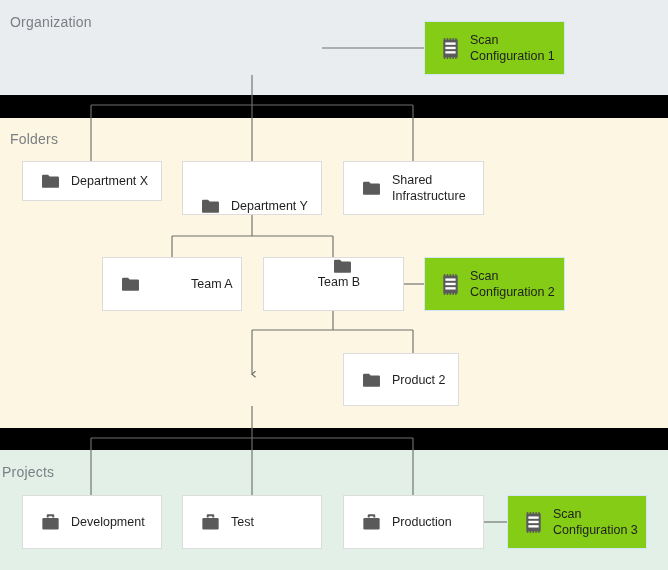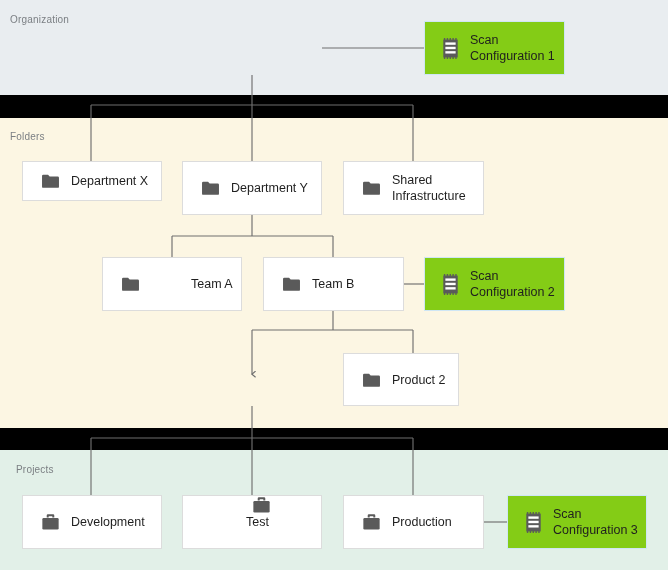--- a/index.html
+++ b/index.html
@@ -6,21 +6,21 @@
   #stage{
     position:relative;width:668px;height:570px;background:#000;
     font-family:"Liberation Sans", sans-serif;overflow:hidden;
   }
   .band{position:absolute;left:0;width:668px;}
   #band-org{top:0;height:95px;background:#e9edf0;}
   #band-folders{top:118px;height:310px;background:#fcf6e3;}
   #band-projects{top:450px;height:120px;background:#e2f0e8;}
 
   .band-label{
-    position:absolute;font-size:10px;color:#7b7f83;letter-spacing:.2px;
+    position:absolute;font-size:14px;color:#7b7f83;letter-spacing:.2px;
     white-space:nowrap;
     text-align:center;
   }
 
   svg#wires{position:absolute;left:0;top:0;width:668px;height:570px;}
 
   .node{
     position:absolute;box-sizing:border-box;display:flex;align-items:center;
     border:1px solid #dcdcdc;background:#ffffff;
   }
@@ -37,21 +37,21 @@
 <body>
 
 <div id="stage">
 
   <div class="band" id="band-org"></div>
   <div class="band" id="band-folders"></div>
   <div class="band" id="band-projects"></div>
 
   <div class="band-label" style="left:10px;top:14px;">Organization</div>
   <div class="band-label" style="left:10px;top:131px;">Folders</div>
-  <div class="band-label" style="left:16px;top:464px;">Projects</div>
+  <div class="band-label" style="left:2px;top:464px;">Projects</div>
 
   <svg id="wires">
     <defs>
       <marker id="ah" markerWidth="9" markerHeight="9" refX="3.2" refY="4.2" orient="auto" markerUnits="userSpaceOnUse">
         <path d="M0.3,0.6 L3.4,4.3 L6.5,0.6" fill="none" stroke="#6f6f6f" stroke-width="1.15"></path>
       </marker>
     </defs>
     <g fill="none" stroke="#6f6f6f" stroke-width="1.15">
       <path d="M322,48 L424,48"></path>
       <path d="M252,75 L252,105"></path>
@@ -110,21 +110,21 @@
 
   <div class="node" style="left:22px;top:161px;width:140px;height:40px;">
     <span class="ico">
       <svg width="19" height="16" viewBox="0 0 20 17">
         <path d="M1,3.2 a1.3,1.3 0 0 1 1.3,-1.3 h5.1 l1.7,1.9 h8.6 a1.3,1.3 0 0 1 1.3,1.3 v9.4 a1.3,1.3 0 0 1 -1.3,1.3 h-15.4 a1.3,1.3 0 0 1 -1.3,-1.3 z" fill="#5a5a5a"></path>
       </svg>
     </span>
     <span class="lbl">Department X</span>
   </div>
 
-  <div class="node" style="left:182px;top:161px;width:140px;height:54px;">
+  <div class="node" style="left:182px;top:161px;width:140px;height:54px;align-items:flex-end;">
     <span class="ico">
       <svg width="19" height="16" viewBox="0 0 20 17">
         <path d="M1,3.2 a1.3,1.3 0 0 1 1.3,-1.3 h5.1 l1.7,1.9 h8.6 a1.3,1.3 0 0 1 1.3,1.3 v9.4 a1.3,1.3 0 0 1 -1.3,1.3 h-15.4 a1.3,1.3 0 0 1 -1.3,-1.3 z" fill="#5a5a5a"></path>
       </svg>
     </span>
     <span class="lbl">Department Y</span>
   </div>
 
   <div class="node" style="left:343px;top:161px;width:141px;height:54px;">
     <span class="ico">
@@ -138,21 +138,21 @@
 
   <div class="node" style="left:102px;top:257px;width:140px;height:54px;gap:40px;">
     <span class="ico">
       <svg width="19" height="16" viewBox="0 0 20 17">
         <path d="M1,3.2 a1.3,1.3 0 0 1 1.3,-1.3 h5.1 l1.7,1.9 h8.6 a1.3,1.3 0 0 1 1.3,1.3 v9.4 a1.3,1.3 0 0 1 -1.3,1.3 h-15.4 a1.3,1.3 0 0 1 -1.3,-1.3 z" fill="#5a5a5a"></path>
       </svg>
     </span>
     <span class="lbl">Team A</span>
   </div>
 
-  <div class="node" style="left:263px;top:257px;width:141px;height:54px;">
+  <div class="node" style="left:263px;top:257px;width:141px;height:54px;flex-direction:column;">
     <span class="ico">
       <svg width="19" height="16" viewBox="0 0 20 17">
         <path d="M1,3.2 a1.3,1.3 0 0 1 1.3,-1.3 h5.1 l1.7,1.9 h8.6 a1.3,1.3 0 0 1 1.3,1.3 v9.4 a1.3,1.3 0 0 1 -1.3,1.3 h-15.4 a1.3,1.3 0 0 1 -1.3,-1.3 z" fill="#5a5a5a"></path>
       </svg>
     </span>
     <span class="lbl">Team B</span>
   </div>
 
   <div class="node scan" style="left:424px;top:257px;width:141px;height:54px;">
     <span class="ico">
@@ -192,21 +192,21 @@
   <div class="node" style="left:22px;top:495px;width:140px;height:54px;">
     <span class="ico">
       <svg width="19" height="18" viewBox="0 0 20 19">
         <path d="M7.2,1.4 h5.6 a1.2,1.2 0 0 1 1.2,1.2 v2.2 h-2.1 v-1.5 h-3.8 v1.5 h-2.1 v-2.2 a1.2,1.2 0 0 1 1.2,-1.2 z" fill="#5a5a5a"></path>
         <rect x="1.4" y="5.2" width="17.2" height="12.2" rx="1.3" fill="#5a5a5a"></rect>
       </svg>
     </span>
     <span class="lbl">Development</span>
   </div>
 
-  <div class="node" style="left:182px;top:495px;width:140px;height:54px;flex-direction:column;">
+  <div class="node" style="left:182px;top:495px;width:140px;height:54px;">
     <span class="ico">
       <svg width="19" height="18" viewBox="0 0 20 19">
         <path d="M7.2,1.4 h5.6 a1.2,1.2 0 0 1 1.2,1.2 v2.2 h-2.1 v-1.5 h-3.8 v1.5 h-2.1 v-2.2 a1.2,1.2 0 0 1 1.2,-1.2 z" fill="#5a5a5a"></path>
         <rect x="1.4" y="5.2" width="17.2" height="12.2" rx="1.3" fill="#5a5a5a"></rect>
       </svg>
     </span>
     <span class="lbl">Test</span>
   </div>
 
   <div class="node" style="left:343px;top:495px;width:141px;height:54px;">

